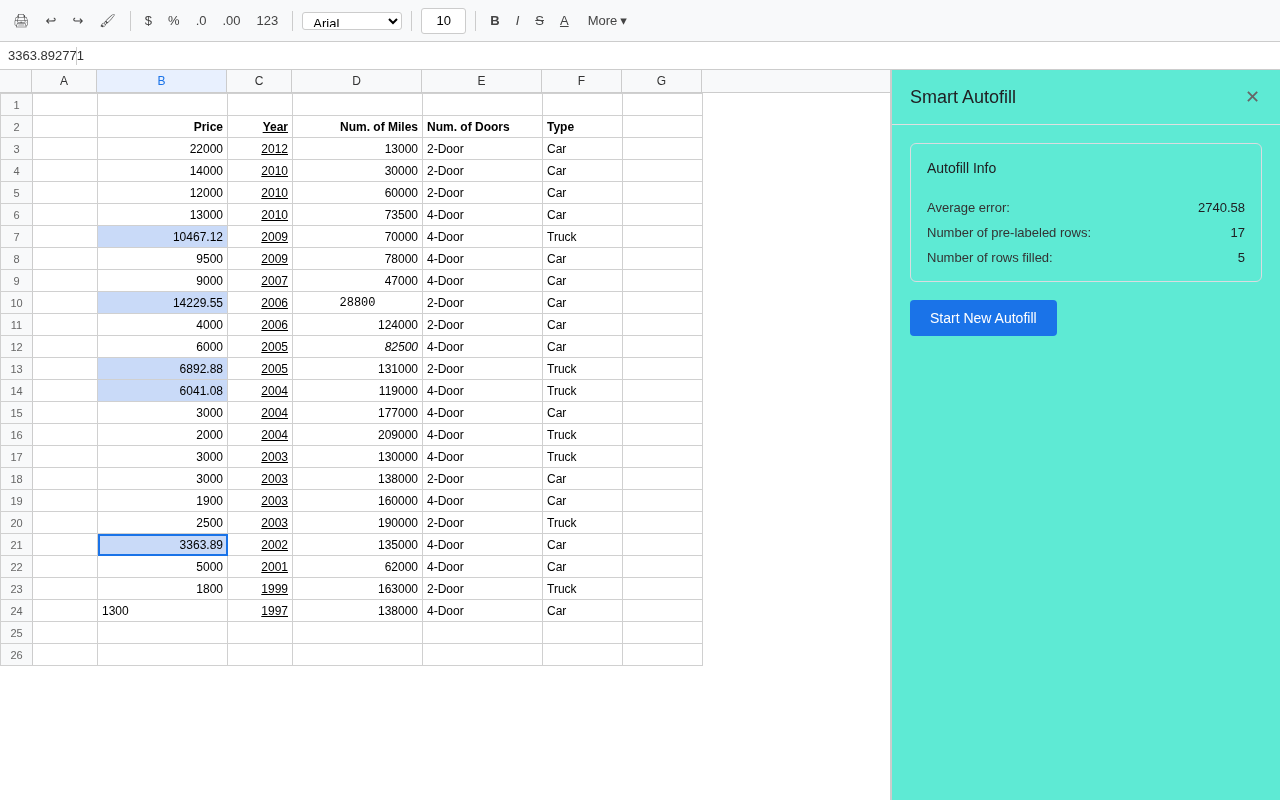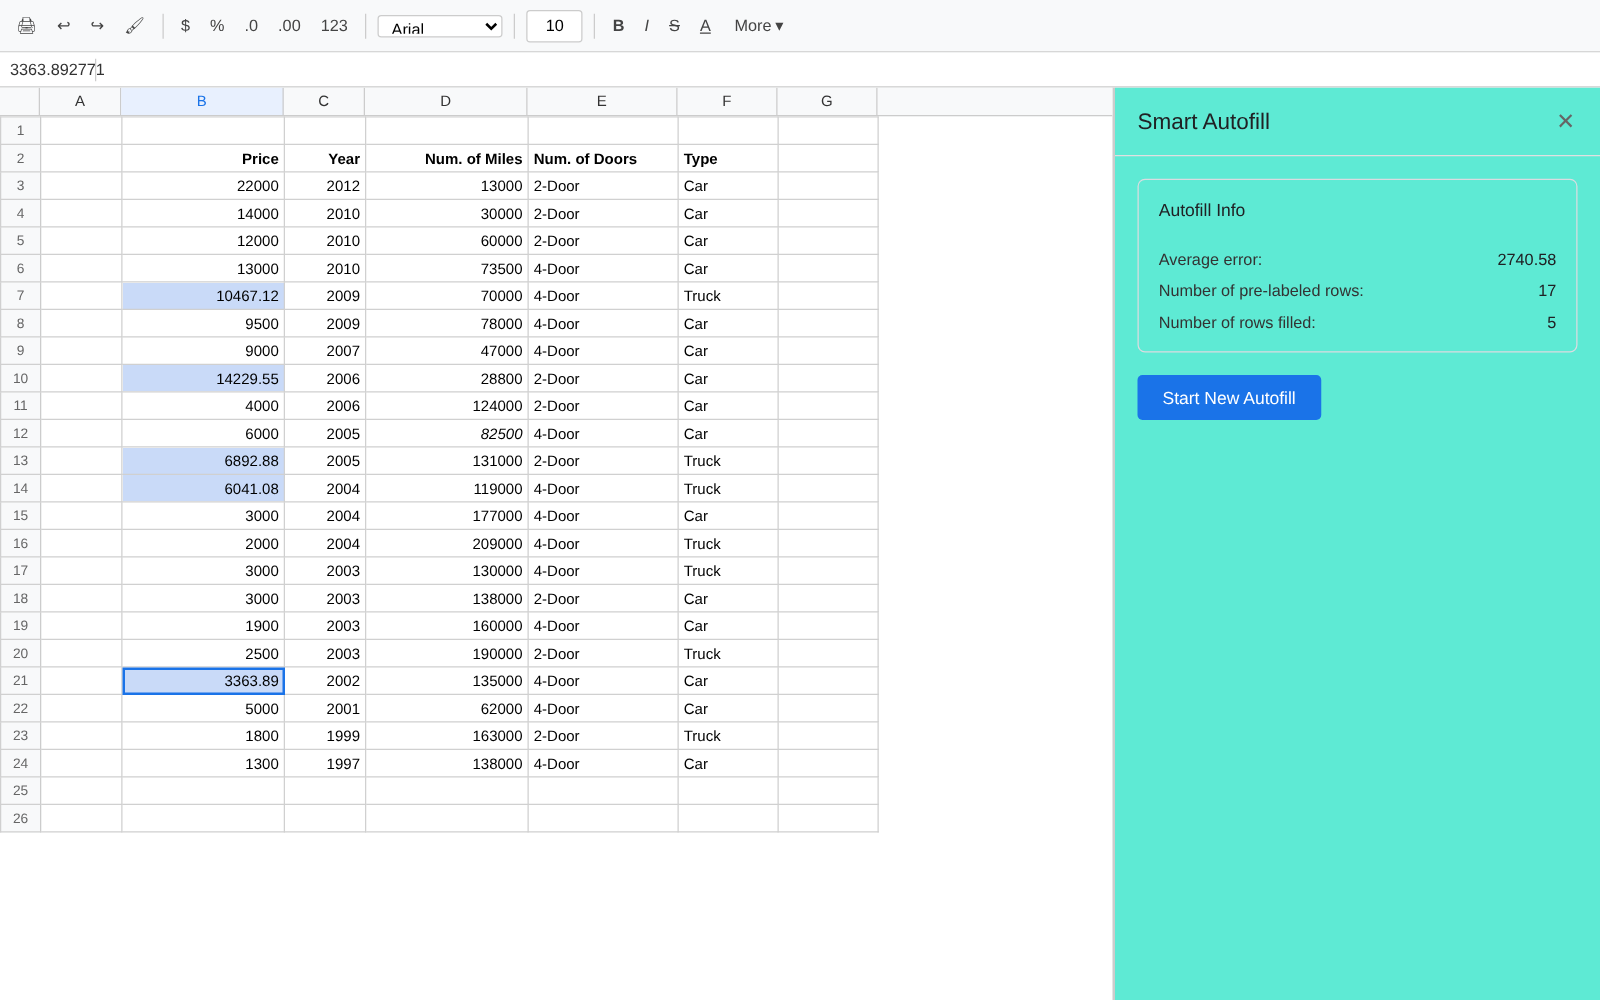--- a/index.html
+++ b/index.html
@@ -72,21 +72,21 @@
       width: 32px; min-width: 32px; background: #f8f9fa;
       text-align: center; font-size: 11px; color: #666; padding: 2px 0;
       border-right: 1px solid #ccc;
     }
     .cell {
       height: 22px; padding: 0 4px; white-space: nowrap; overflow: hidden;
       cursor: cell;
     }
     .cell-a { width: 65px; }
     .cell-b { width: 130px; text-align: right; }
-    .cell-c { width: 65px; text-align: right; }
+    .cell-c { width: 65px; text-align: right; text-decoration: underline; }
     .cell-d { width: 130px; text-align: right; }
     .cell-e { width: 120px; }
     .cell-f { width: 80px; }
     .cell-g { width: 80px; }
     .cell.header-row { font-weight: 600; background: #fff; }
     .cell.highlighted { background: #c9daf8; }
     .cell.active-cell { background: #c9daf8; outline: 2px solid #1a73e8; outline-offset: -2px; }
 
     
     #sheet-body::-webkit-scrollbar { width: 10px; height: 10px; }
@@ -269,21 +269,21 @@
               <td class="cell cell-d" style="width: 130px; min-width: 130px; max-width: 130px; text-align: right;">47000</td>
               <td class="cell cell-e" style="width: 120px; min-width: 120px; max-width: 120px;">4-Door</td>
               <td class="cell cell-f" style="width: 80px; min-width: 80px; max-width: 80px;">Car</td>
               <td class="cell cell-g" style="width: 80px; min-width: 80px; max-width: 80px;"></td>
             </tr>
             <tr>
               <td class="row-num">10</td>
               <td class="cell cell-a" style="width: 65px; min-width: 65px; max-width: 65px;"></td>
               <td class="cell cell-b highlighted" style="width: 130px; min-width: 130px; max-width: 130px; text-align: right;">14229.55</td>
               <td class="cell cell-c" style="width: 65px; min-width: 65px; max-width: 65px; text-align: right;">2006</td>
-              <td class="cell cell-d" style="width: 130px; min-width: 130px; max-width: 130px; text-align: right;">28800</td>
+              <td class="cell cell-d" style="width: 130px; min-width: 130px; max-width: 130px; text-align: center; font-family: Liberation Mono, monospace;">28800</td>
               <td class="cell cell-e" style="width: 120px; min-width: 120px; max-width: 120px;">2-Door</td>
               <td class="cell cell-f" style="width: 80px; min-width: 80px; max-width: 80px;">Car</td>
               <td class="cell cell-g" style="width: 80px; min-width: 80px; max-width: 80px;"></td>
             </tr>
             <tr>
               <td class="row-num">11</td>
               <td class="cell cell-a" style="width: 65px; min-width: 65px; max-width: 65px;"></td>
               <td class="cell cell-b" style="width: 130px; min-width: 130px; max-width: 130px; text-align: right;">4000</td>
               <td class="cell cell-c" style="width: 65px; min-width: 65px; max-width: 65px; text-align: right;">2006</td>
               <td class="cell cell-d" style="width: 130px; min-width: 130px; max-width: 130px; text-align: right;">124000</td>
@@ -407,21 +407,21 @@
               <td class="cell cell-b" style="width: 130px; min-width: 130px; max-width: 130px; text-align: right;">1800</td>
               <td class="cell cell-c" style="width: 65px; min-width: 65px; max-width: 65px; text-align: right;">1999</td>
               <td class="cell cell-d" style="width: 130px; min-width: 130px; max-width: 130px; text-align: right;">163000</td>
               <td class="cell cell-e" style="width: 120px; min-width: 120px; max-width: 120px;">2-Door</td>
               <td class="cell cell-f" style="width: 80px; min-width: 80px; max-width: 80px;">Truck</td>
               <td class="cell cell-g" style="width: 80px; min-width: 80px; max-width: 80px;"></td>
             </tr>
             <tr>
               <td class="row-num">24</td>
               <td class="cell cell-a" style="width: 65px; min-width: 65px; max-width: 65px;"></td>
-              <td class="cell cell-b" style="width: 130px; min-width: 130px; max-width: 130px; text-align: right; margin-top: 20px;">1300</td>
+              <td class="cell cell-b" style="width: 130px; min-width: 130px; max-width: 130px; text-align: left; margin-top: 20px;">1300</td>
               <td class="cell cell-c" style="width: 65px; min-width: 65px; max-width: 65px; text-align: right;">1997</td>
               <td class="cell cell-d" style="width: 130px; min-width: 130px; max-width: 130px; text-align: right;">138000</td>
               <td class="cell cell-e" style="width: 120px; min-width: 120px; max-width: 120px;">4-Door</td>
               <td class="cell cell-f" style="width: 80px; min-width: 80px; max-width: 80px;">Car</td>
               <td class="cell cell-g" style="width: 80px; min-width: 80px; max-width: 80px;"></td>
             </tr>
             <tr>
               <td class="row-num">25</td>
               <td class="cell cell-a" style="width: 65px; min-width: 65px; max-width: 65px;"></td>
               <td class="cell cell-b" style="width: 130px; min-width: 130px; max-width: 130px; text-align: right;"></td>

